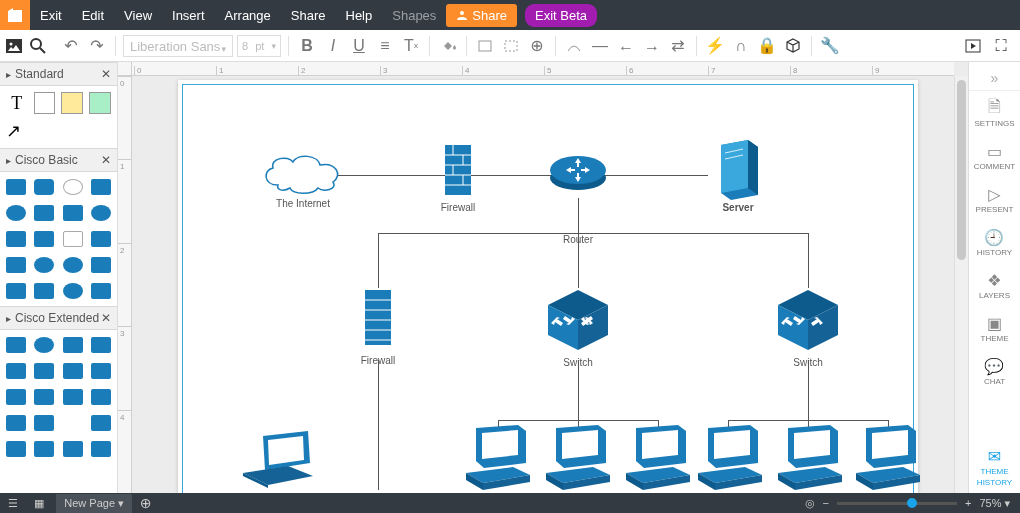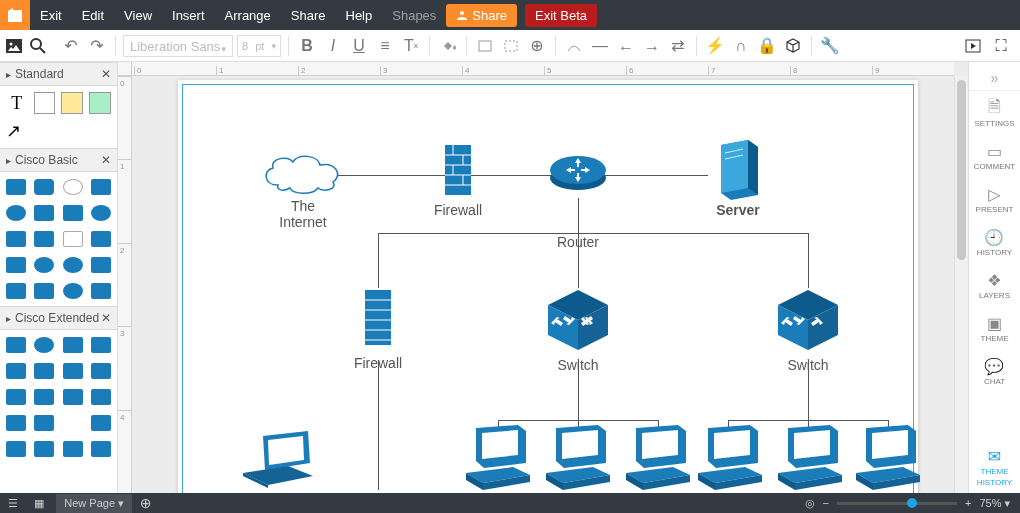--- a/index.html
+++ b/index.html
@@ -5,21 +5,21 @@
 * { box-sizing: border-box; }
 html, body { margin: 0; padding: 0; width: 1020px; height: 513px; font-family: Arial, sans-serif; overflow: hidden; background: #fff; }
 
 
 .menubar { height: 30px; background: #333a41; display: flex; align-items: center; color: #fff; font-size: 13px; }
 .menubar .logo { width: 30px; height: 30px; background: #fc8d2a; display: flex; align-items: center; justify-content: center; }
 .menubar .menu-item { padding: 0 10px; cursor: pointer; }
 .menubar .saved { color: #9aa0a6; padding: 0 10px; }
 .menubar .title { flex: 1; text-align: center; font-weight: bold; }
 .menubar .btn-share { background: #fc8d2a; color: #fff; padding: 4px 10px; border-radius: 3px; margin-right: 8px; cursor: pointer; display: flex; align-items: center; gap: 4px; }
-.menubar .btn-exit { background: #b91c1c; color: #fff; padding: 4px 10px; border-radius: 3px; margin-right: 8px; cursor: pointer; }
+.menubar .btn-exit { background: #a21caf; color: #fff; padding: 4px 10px; border-radius: 9px; margin-right: 8px; cursor: pointer; }
 
 
 .shapes-row { height: 32px; display: flex; align-items: center; border-bottom: 1px solid #ddd; }
 .shapes-row .shapes-label { display: flex; align-items: center; gap: 6px; padding: 0 8px; font-size: 13px; width: 118px; border-right: 1px solid #ddd; height: 100%; }
 .shapes-row .shapes-icons { display: flex; align-items: center; gap: 8px; padding: 0 6px; }
 .toolbar { flex: 1; display: flex; align-items: center; gap: 4px; padding: 0 8px; height: 100%; }
 .toolbar .tb-btn { width: 22px; height: 22px; display: flex; align-items: center; justify-content: center; color: #777; cursor: pointer; }
 .toolbar .sep { width: 1px; height: 20px; background: #e0e0e0; margin: 0 3px; }
 .toolbar .font-box { border: 1px solid #ddd; color: #bcbcbc; font-size: 13px; padding: 2px 6px; width: 110px; display: flex; align-items: flex-end; justify-content: space-between; height: 22px; }
 .toolbar .size-box { border: 1px solid #ddd; color: #bcbcbc; font-size: 11px; padding: 2px 4px; width: 44px; display: flex; align-items: center; justify-content: space-between; height: 22px; }
@@ -41,21 +41,21 @@
 .canvas-wrap { flex: 1; position: relative; background: #ececec; overflow: hidden; }
 .ruler-h { position: absolute; top: 0; left: 14px; right: 14px; height: 14px; background: #f6f6f6; border-bottom: 1px solid #d0d0d0; font-size: 8px; color: #999; display: flex; align-items: flex-end; padding-left: 2px; }
 .ruler-h .tick { width: 90px; border-left: 1px solid #ccc; padding-left: 2px; }
 .ruler-v { position: absolute; top: 14px; left: 0; bottom: 0; width: 14px; background: #f6f6f6; border-right: 1px solid #d0d0d0; font-size: 8px; color: #999; display: flex; flex-direction: column; }
 .ruler-v .tick { height: 90px; border-top: 1px solid #ccc; padding-top: 2px; padding-left: 2px; }
 .ruler-corner { position:absolute; top:0; left:0; width:14px; height:14px; background:#f6f6f6; border-right:1px solid #d0d0d0; border-bottom:1px solid #d0d0d0;}
 
 .page { position: absolute; top: 18px; left: 60px; width: 740px; height: 600px; background: #fff; box-shadow: 0 1px 4px rgba(0,0,0,0.2); }
 .page-border { position: absolute; inset: 4px; border: 1px solid #3aa8dd; }
 
-.node-label { font-size: 14px; color: #555; text-align: center; position: absolute; }
+.node-label { font-size: 10px; color: #555; text-align: center; position: absolute; }
 
 
 .line { position: absolute; background: #555; }
 .line.h { height: 1px; }
 .line.v { width: 1px; }
 
 .scroll-v { position:absolute; right:0; top:14px; bottom:0; width:14px; background:#f0f0f0; border-left:1px solid #ddd;}
 .scroll-v .thumb { position:absolute; left:2px; right:2px; top:4px; height:180px; background:#c8c8c8; border-radius:6px;}
 
 .right-panel { width: 52px; border-left: 1px solid #ddd; display: flex; flex-direction: column; align-items: center; padding-top: 4px; gap: 2px; font-size: 8px; color: #777; }

